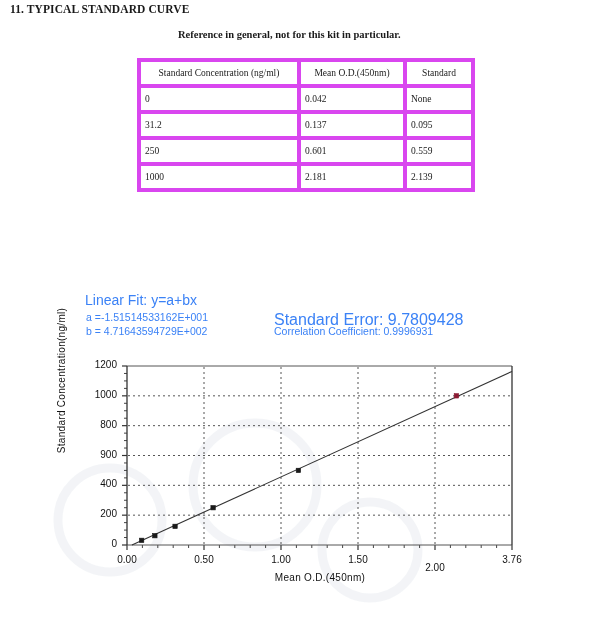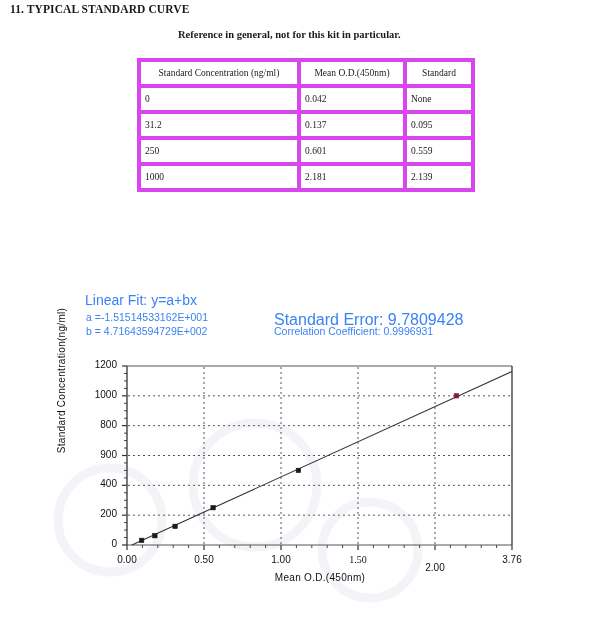--- a/index.html
+++ b/index.html
@@ -233,15 +233,15 @@
 <div class="ytick-label" style="left: 75px; top: 538px;">0</div>
 <div class="ytick-label" style="left: 75px; top: 508.167px;">200</div>
 <div class="ytick-label" style="left: 75px; top: 478.333px;">400</div>
 <div class="ytick-label" style="left: 75px; top: 448.5px;">900</div>
 <div class="ytick-label" style="left: 75px; top: 418.667px;">800</div>
 <div class="ytick-label" style="left: 75px; top: 388.833px;">1000</div>
 <div class="ytick-label" style="left: 75px; top: 359px;">1200</div>
 <div class="xtick-label" style="left: 104px; top: 554px;">0.00</div>
 <div class="xtick-label" style="left: 181px; top: 554px;">0.50</div>
 <div class="xtick-label" style="left: 258px; top: 554px;">1.00</div>
-<div class="xtick-label" style="left: 335px; top: 554px; font-family: Liberation Serif, serif;">1.50</div>
+<div class="xtick-label" style="left: 335px; top: 554px;">1.50</div>
 <div class="xtick-label" style="left: 412px; top: 554px; margin-top: 8px;">2.00</div>
 <div class="xtick-label" style="left: 489px; top: 554px;">3.76</div>
 
 </body></html>

